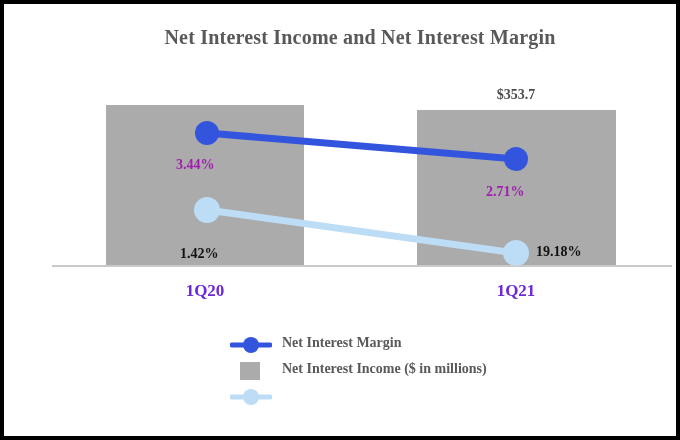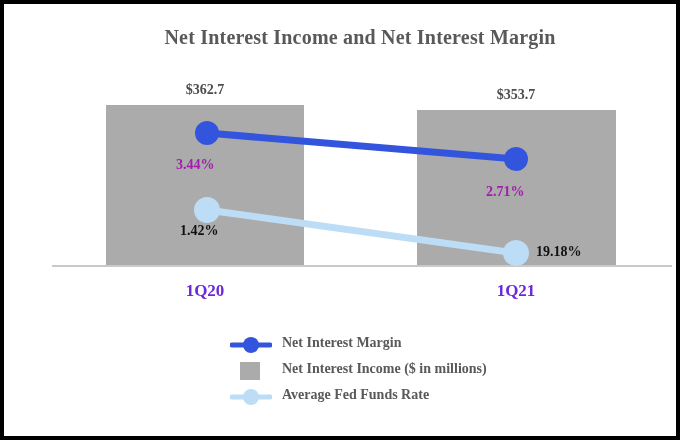--- a/index.html
+++ b/index.html
@@ -41,35 +41,34 @@
 <div id="frame">
   <div id="canvas">
 
     <div class="chart-title">Net Interest Income and Net Interest Margin</div>
 
     <div class="bar" style="left:82px;top:101px;width:198px;height:160px;"></div>
     <div class="bar" style="left:393px;top:106px;width:199px;height:155px;"></div>
 
     <div class="axis-line" style="left:28px;top:261px;width:620px;"></div>
 
-    <div class="bar-label" style="left:111px;top:78px;width:140px;">$362.7</div>
     <div class="bar-label" style="left:422px;top:83px;width:140px;">$353.7</div>
 
     <svg class="series" viewBox="0 0 672 432">
       <line x1="183" y1="129" x2="492" y2="155" stroke="#3355DD" stroke-width="7" stroke-linecap="round"></line>
       <line x1="183" y1="206" x2="492" y2="249" stroke="#BCDDF5" stroke-width="7" stroke-linecap="round"></line>
       <circle cx="183" cy="129" r="12" fill="#3355DD"></circle>
       <circle cx="492" cy="155" r="12" fill="#3355DD"></circle>
       <circle cx="183" cy="206" r="13" fill="#BCDDF5"></circle>
       <circle cx="492" cy="249" r="13" fill="#BCDDF5"></circle>
     </svg>
 
     <div class="pt-label nim" style="left:152px;top:153px;">3.44%</div>
     <div class="pt-label nim" style="left:462px;top:180px;">2.71%</div>
-    <div class="pt-label ffr" style="left:156px;top:219px;">1.42%</div>
+    <div class="pt-label ffr" style="left:156px;top:242px;">1.42%</div>
     <div class="pt-label ffr" style="left:512px;top:240px;">19.18%</div>
 
     <div class="cat-label" style="left:111px;top:277px;width:140px;">1Q20</div>
     <div class="cat-label" style="left:422px;top:277px;width:140px;">1Q21</div>
 
     <div class="legend">
 
       <div class="legend-row">
         <svg class="legend-marker" viewBox="0 0 42 26">
           <line x1="2" y1="13" x2="40" y2="13" stroke="#3355DD" stroke-width="5" stroke-linecap="round"></line>
@@ -81,19 +80,18 @@
       <div class="legend-row">
         <div class="legend-swatch"></div>
         <div class="legend-text">Net Interest Income ($ in millions)</div>
       </div>
 
       <div class="legend-row">
         <svg class="legend-marker" viewBox="0 0 42 26">
           <line x1="2" y1="13" x2="40" y2="13" stroke="#BCDDF5" stroke-width="5" stroke-linecap="round"></line>
           <circle cx="21" cy="13" r="8" fill="#BCDDF5"></circle>
         </svg>
-        <div class="legend-text">Average Fed Funds Rate</div>
       </div>
 
     </div>
 
   </div>
 </div>
 
 </body></html>

